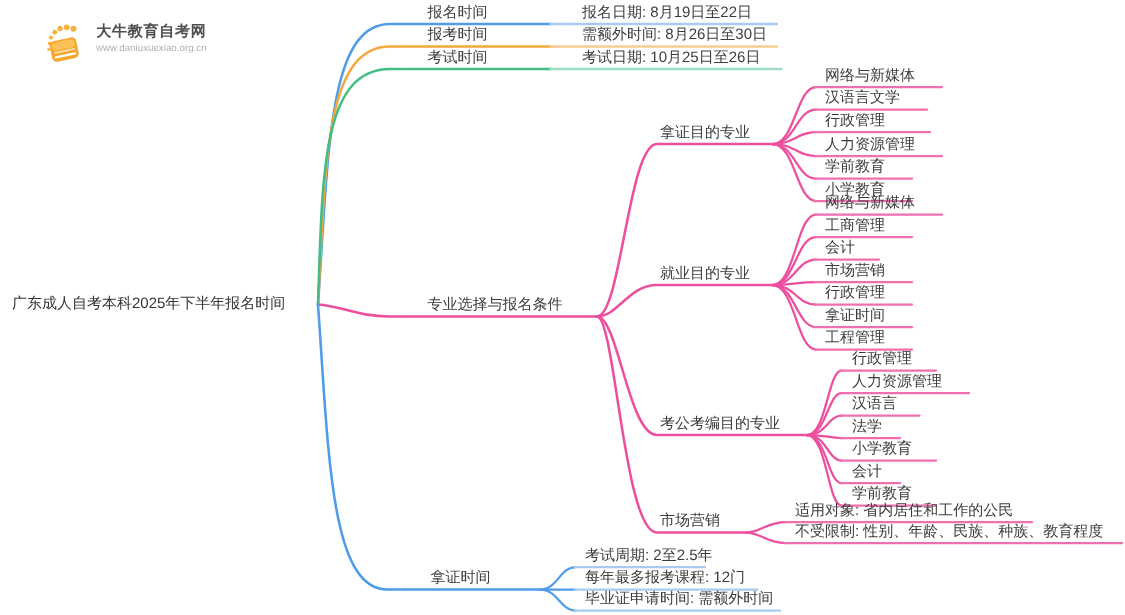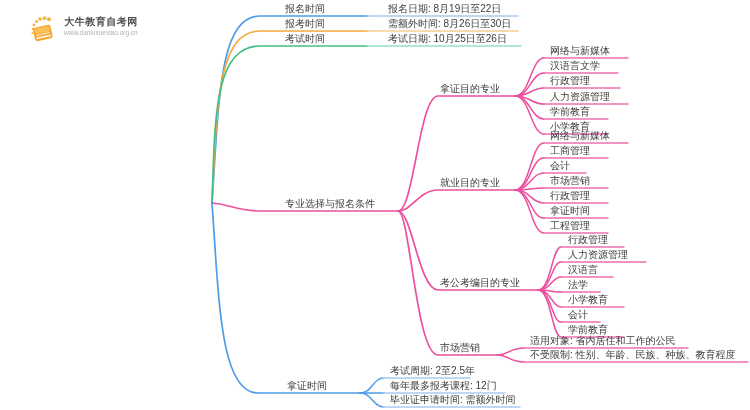--- a/index.html
+++ b/index.html
@@ -150,20 +150,21 @@
         <path d="M9.5 21 H22.5" stroke="#ffffff" stroke-width="1.6" stroke-linecap="round"></path>
         <path d="M9.5 18 H22.5" stroke="#FDE3B0" stroke-width="1.2" stroke-linecap="round"></path>
       </g>
     </svg>
     <div class="logo-text">
       <div class="logo-title">大牛教育自考网</div>
       <div class="logo-url">www.daniuxuexiao.org.cn</div>
     </div>
   </div>
 
+  <span class="lbl root-lbl" style="left:8px;top:196px">广东成人自考本科2025年下半年报名时间</span>
 
   <span class="lbl" style="left:285px;top:2px">报名时间</span>
   <span class="lbl" style="left:388px;top:2px">报名日期: 8月19日至22日</span>
 
   <span class="lbl" style="left:285px;top:17px">报考时间</span>
   <span class="lbl" style="left:388px;top:17px">需额外时间: 8月26日至30日</span>
 
   <span class="lbl" style="left:285px;top:32px">考试时间</span>
   <span class="lbl" style="left:388px;top:32px">考试日期: 10月25日至26日</span>
 

